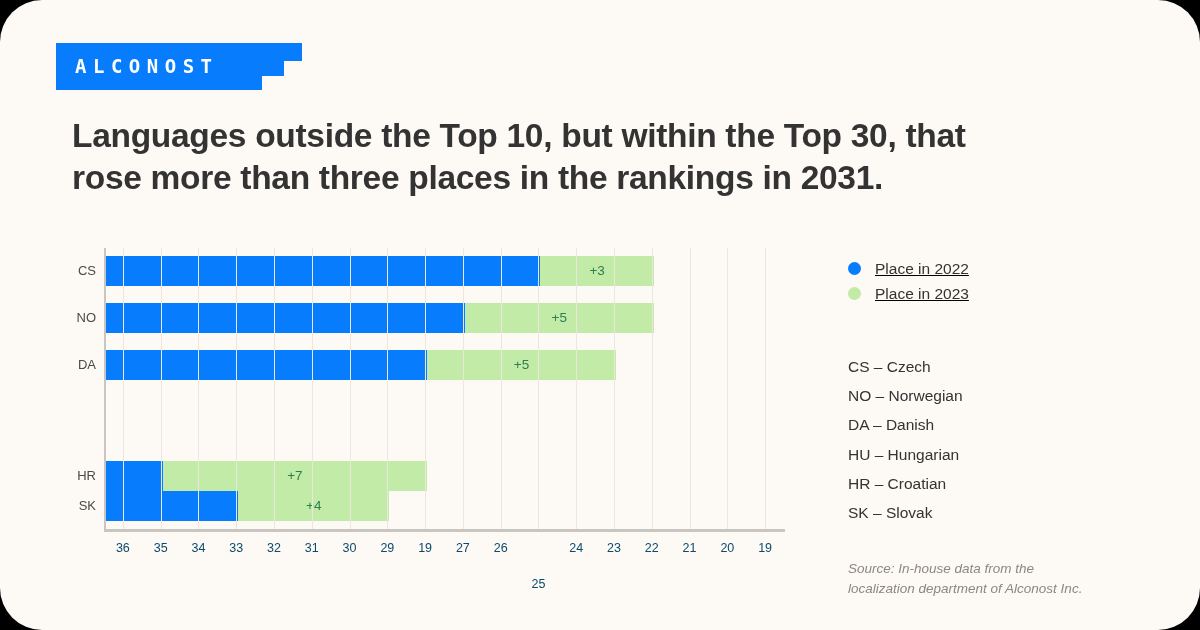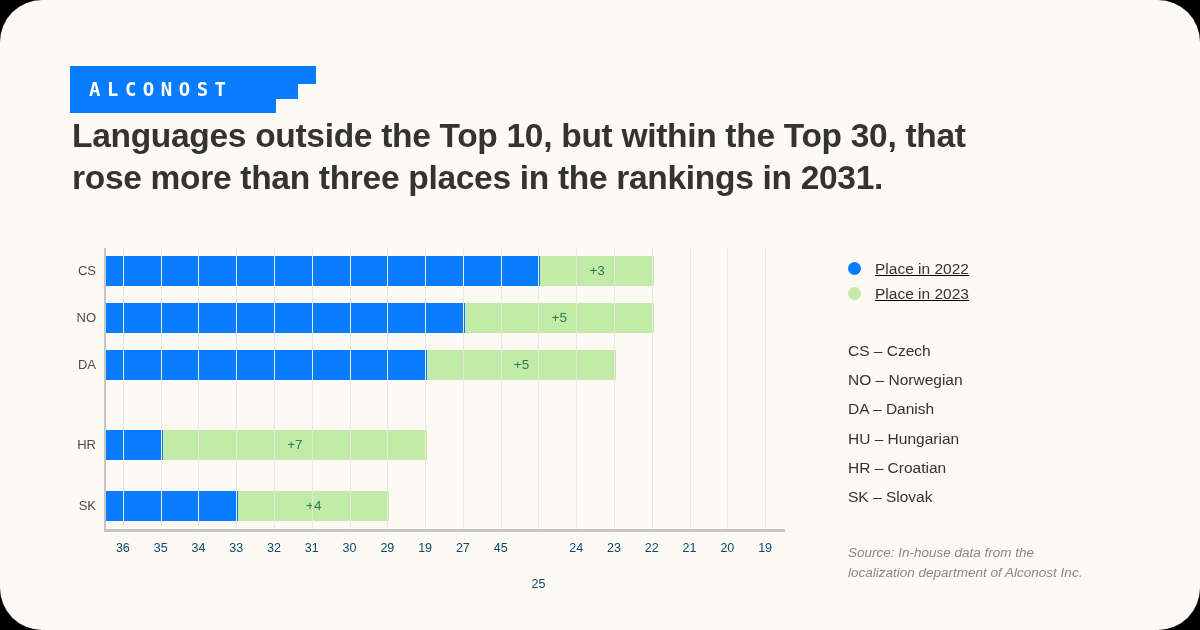--- a/index.html
+++ b/index.html
@@ -14,22 +14,22 @@
     left: 0; top: 0;
     width: 1200px; height: 630px;
     background: #FDF9F4;
     border-radius: 42px;
     overflow: hidden;
   }
 
   
   .logo-wrap {
     position: absolute;
-    left: 70px; top: 43px;
-    width: 246px; height: 51px; margin-top: 23px;
+    left: 56px; top: 43px;
+    width: 246px; height: 51px;
   }
   .logo-main {
     position: absolute;
     left: 0; top: 0;
     width: 206px; height: 47px;
     background: #077DFE;
   }
   .logo-step-a {
     position: absolute;
     left: 206px; top: 0;
@@ -154,21 +154,21 @@
   .legend-dot {
     width: 13px; height: 13px;
     border-radius: 50%;
     margin-right: 14px;
     flex: 0 0 auto;
   }
   .legend-label {
     font-size: 15.5px;
     color: #333333;
   }
-  .key-list { margin-top: 30px; }
+  .key-list { margin-top: 46px; }
   .key-item {
     font-size: 15.5px;
     color: #333333;
     line-height: 29.2px;
     white-space: nowrap;
   }
   .source {
     margin-top: 32px;
     font-size: 13.5px;
     font-style: italic;
@@ -212,21 +212,21 @@
           </div>
         </div>
         <div class="row" style="top: 96.0833px; width: 680px;">
           <div class="cat-label">DA</div>
           <div class="bars" style="width: 680px;">
             <div class="seg seg-prev" style="left: 0px; width: 321.111px; background: rgb(7, 125, 254);"></div>
             <div class="seg seg-curr" style="left: 321.111px; width: 188.889px; background: rgb(193, 235, 166);"></div>
             <div class="seg-label" style="left: 321.111px; width: 188.889px;">+5</div>
           </div>
         </div>
-        <div class="row" style="top: 176px; width: 680px;">
+        <div class="row" style="top: 207px; width: 680px;">
           <div class="cat-label">HR</div>
           <div class="bars" style="width: 680px;">
             <div class="seg seg-prev" style="left: 0px; width: 56.6667px; background: rgb(7, 125, 254);"></div>
             <div class="seg seg-curr" style="left: 56.6667px; width: 264.444px; background: rgb(193, 235, 166);"></div>
             <div class="seg-label" style="left: 56.6667px; width: 264.444px;">+7</div>
           </div>
         </div>
         <div class="row" style="top: 236.583px; width: 680px;">
           <div class="cat-label">SK</div>
           <div class="bars" style="width: 680px;">
@@ -252,21 +252,21 @@
       <div class="xtick" style="left: 247.778px;">31</div>
       <div class="gridline" style="left: 285.556px;"></div>
       <div class="xtick" style="left: 285.556px;">30</div>
       <div class="gridline" style="left: 323.333px;"></div>
       <div class="xtick" style="left: 323.333px;">29</div>
       <div class="gridline" style="left: 361.111px;"></div>
       <div class="xtick" style="left: 361.111px;">19</div>
       <div class="gridline" style="left: 398.889px;"></div>
       <div class="xtick" style="left: 398.889px;">27</div>
       <div class="gridline" style="left: 436.667px;"></div>
-      <div class="xtick" style="left: 436.667px;">45</div>
+      <div class="xtick" style="left: 436.667px;">26</div>
       <div class="gridline" style="left: 474.444px;"></div>
       <div class="xtick" style="left: 474.444px; margin-top: 36px;">25</div>
       <div class="gridline" style="left: 512.222px;"></div>
       <div class="xtick" style="left: 512.222px;">24</div>
       <div class="gridline" style="left: 550px;"></div>
       <div class="xtick" style="left: 550px;">23</div>
       <div class="gridline" style="left: 587.778px;"></div>
       <div class="xtick" style="left: 587.778px;">22</div>
       <div class="gridline" style="left: 625.556px;"></div>
       <div class="xtick" style="left: 625.556px;">21</div>

